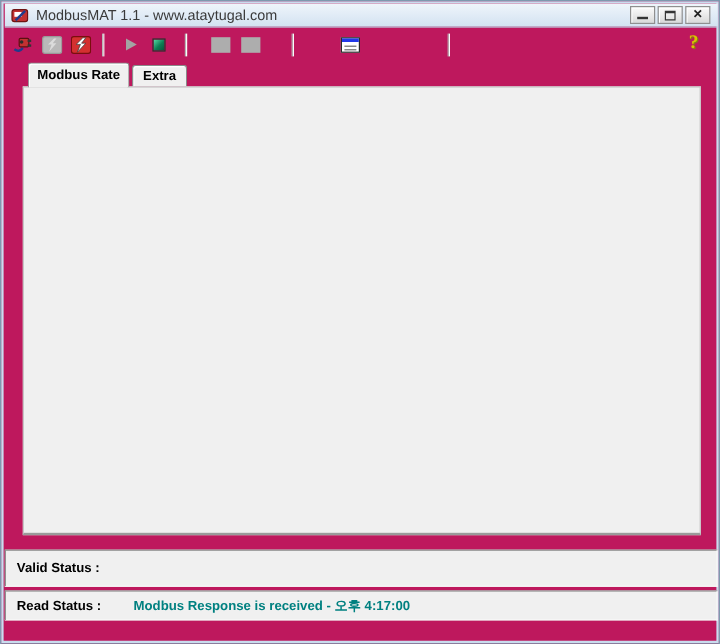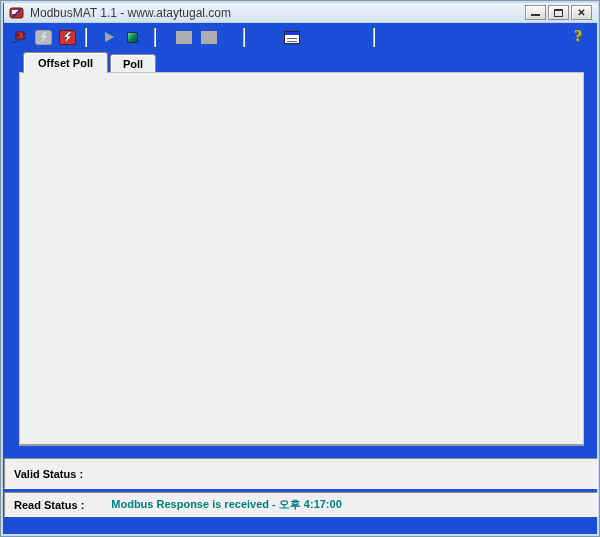--- a/index.html
+++ b/index.html
@@ -1,20 +1,20 @@
 <!DOCTYPE html>
 <html><head>
 <meta charset="utf-8">
 <style>
   html,body{margin:0;padding:0;background:#ffffff;}
   *{box-sizing:border-box;}
   #win{
     position:relative;width:600px;height:537px;
     font-family:"Liberation Sans",sans-serif;
-    background:#1d4ed8;
+    background:#be185d;
     border:1px solid #7F98AE;
     box-shadow:inset 0 0 0 2px #C9DCEE;
     overflow:hidden;
   }
   
   .titlebar{
     position:absolute;left:3px;top:2px;width:594px;height:20px;
     background:linear-gradient(#EFF5FB,#D3E2F1);
     display:flex;align-items:center;
     border-bottom:1px solid #BFD2E4;
@@ -182,24 +182,24 @@
         <span class="l1"></span>
         <span class="l2"></span>
       </span>
   </div>
   <span class="tsep" style="left:372px;"></span>
   <div class="tool" style="left:567px;top:25px;width:20px;height:20px;">
     <span class="icon-help">?</span>
   </div>
 
   <div class="tab active" style="left:22px;top:51px;width:85px;height:21px;">
-    <span>Offset Poll</span>
+    <span>Modbus Rate</span>
   </div>
   <div class="tab" style="left:109px;top:53px;width:46px;height:18px;">
-    <span>Poll</span>
+    <span>Extra</span>
   </div>
 
   <div class="page"></div>
 
   <div class="groupbox"></div>
 
   <span class="flabel" style="left:55px;top:152px;">Slave ID :</span>
   <input class="tbox" style="left: 112px; top: 148px; width: 58px;" value="1">
 
   <span class="flabel" style="left:55px;top:181px;">Function :</span>

